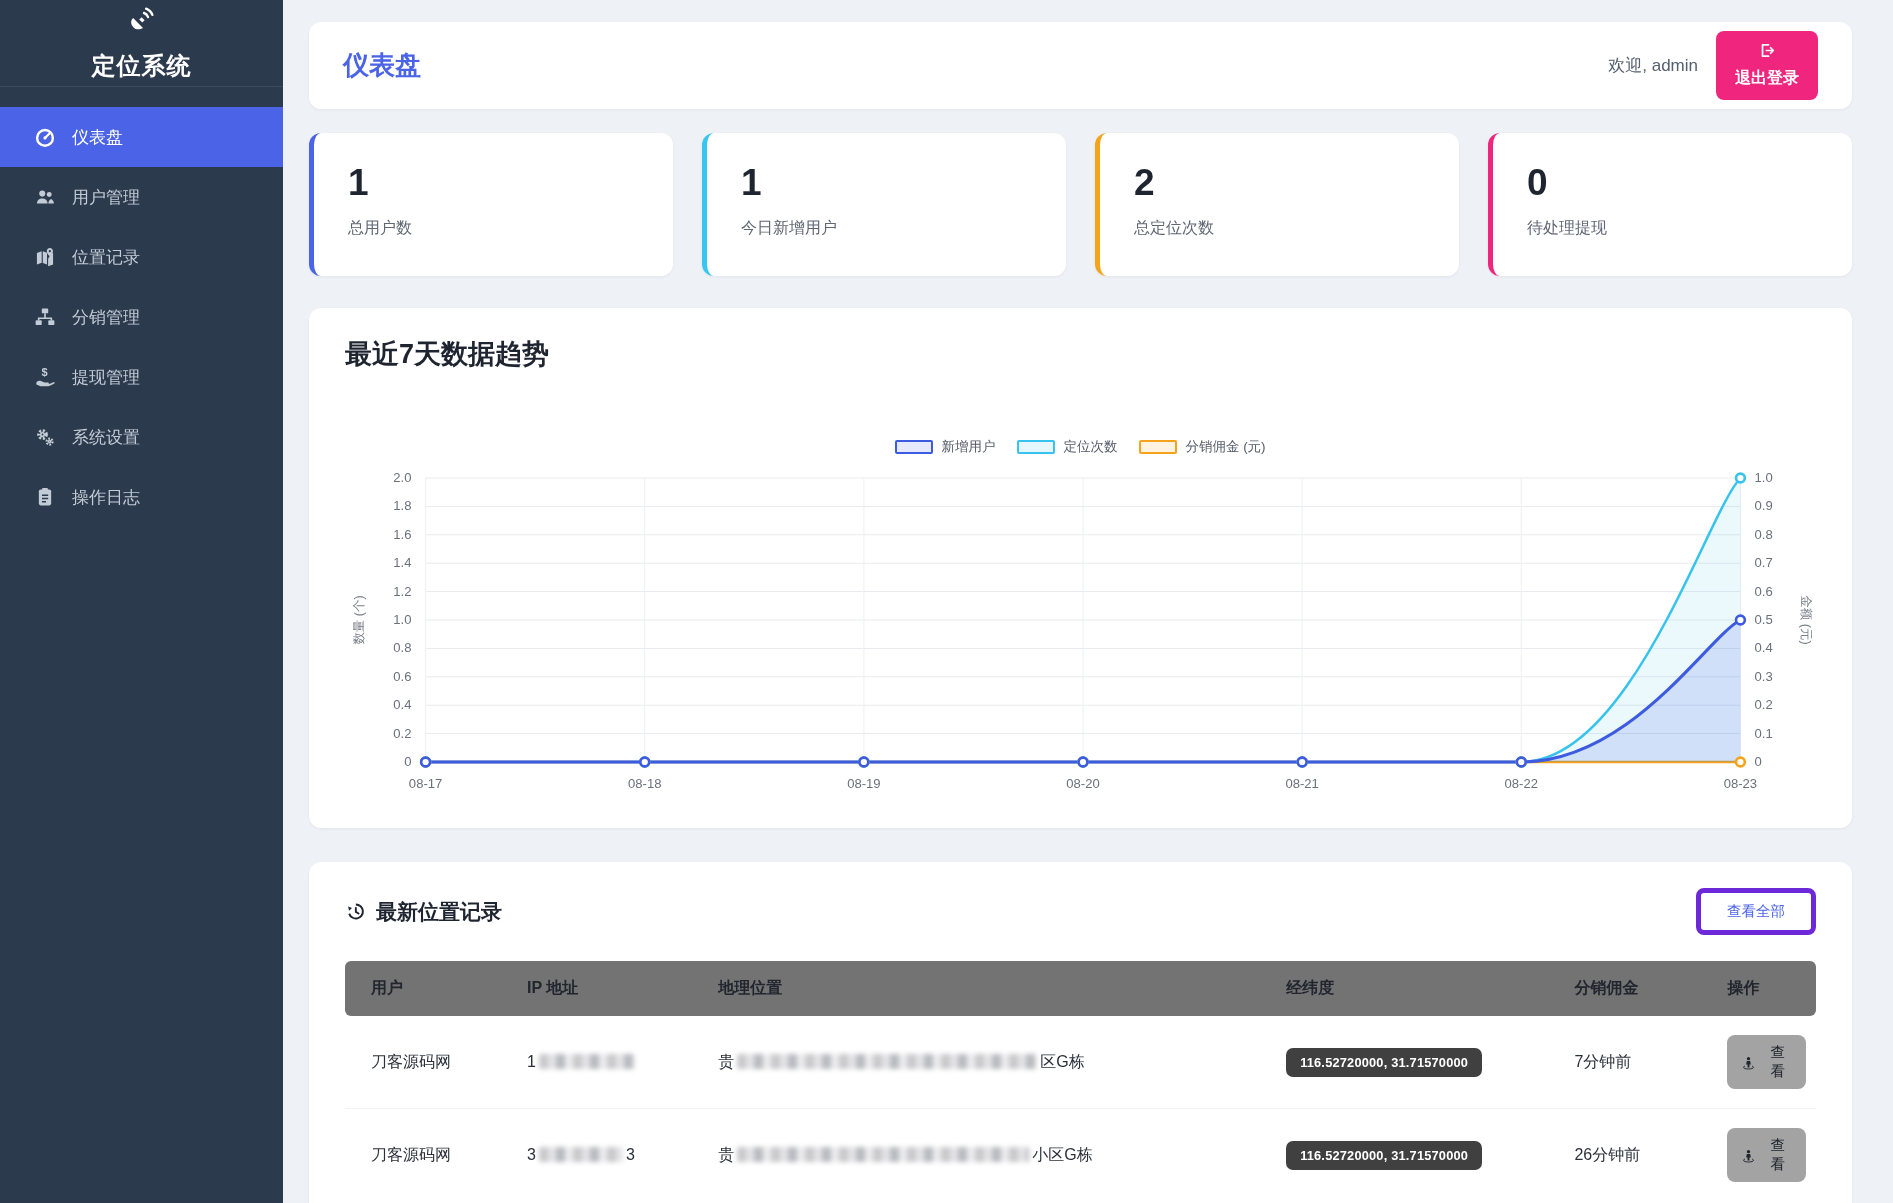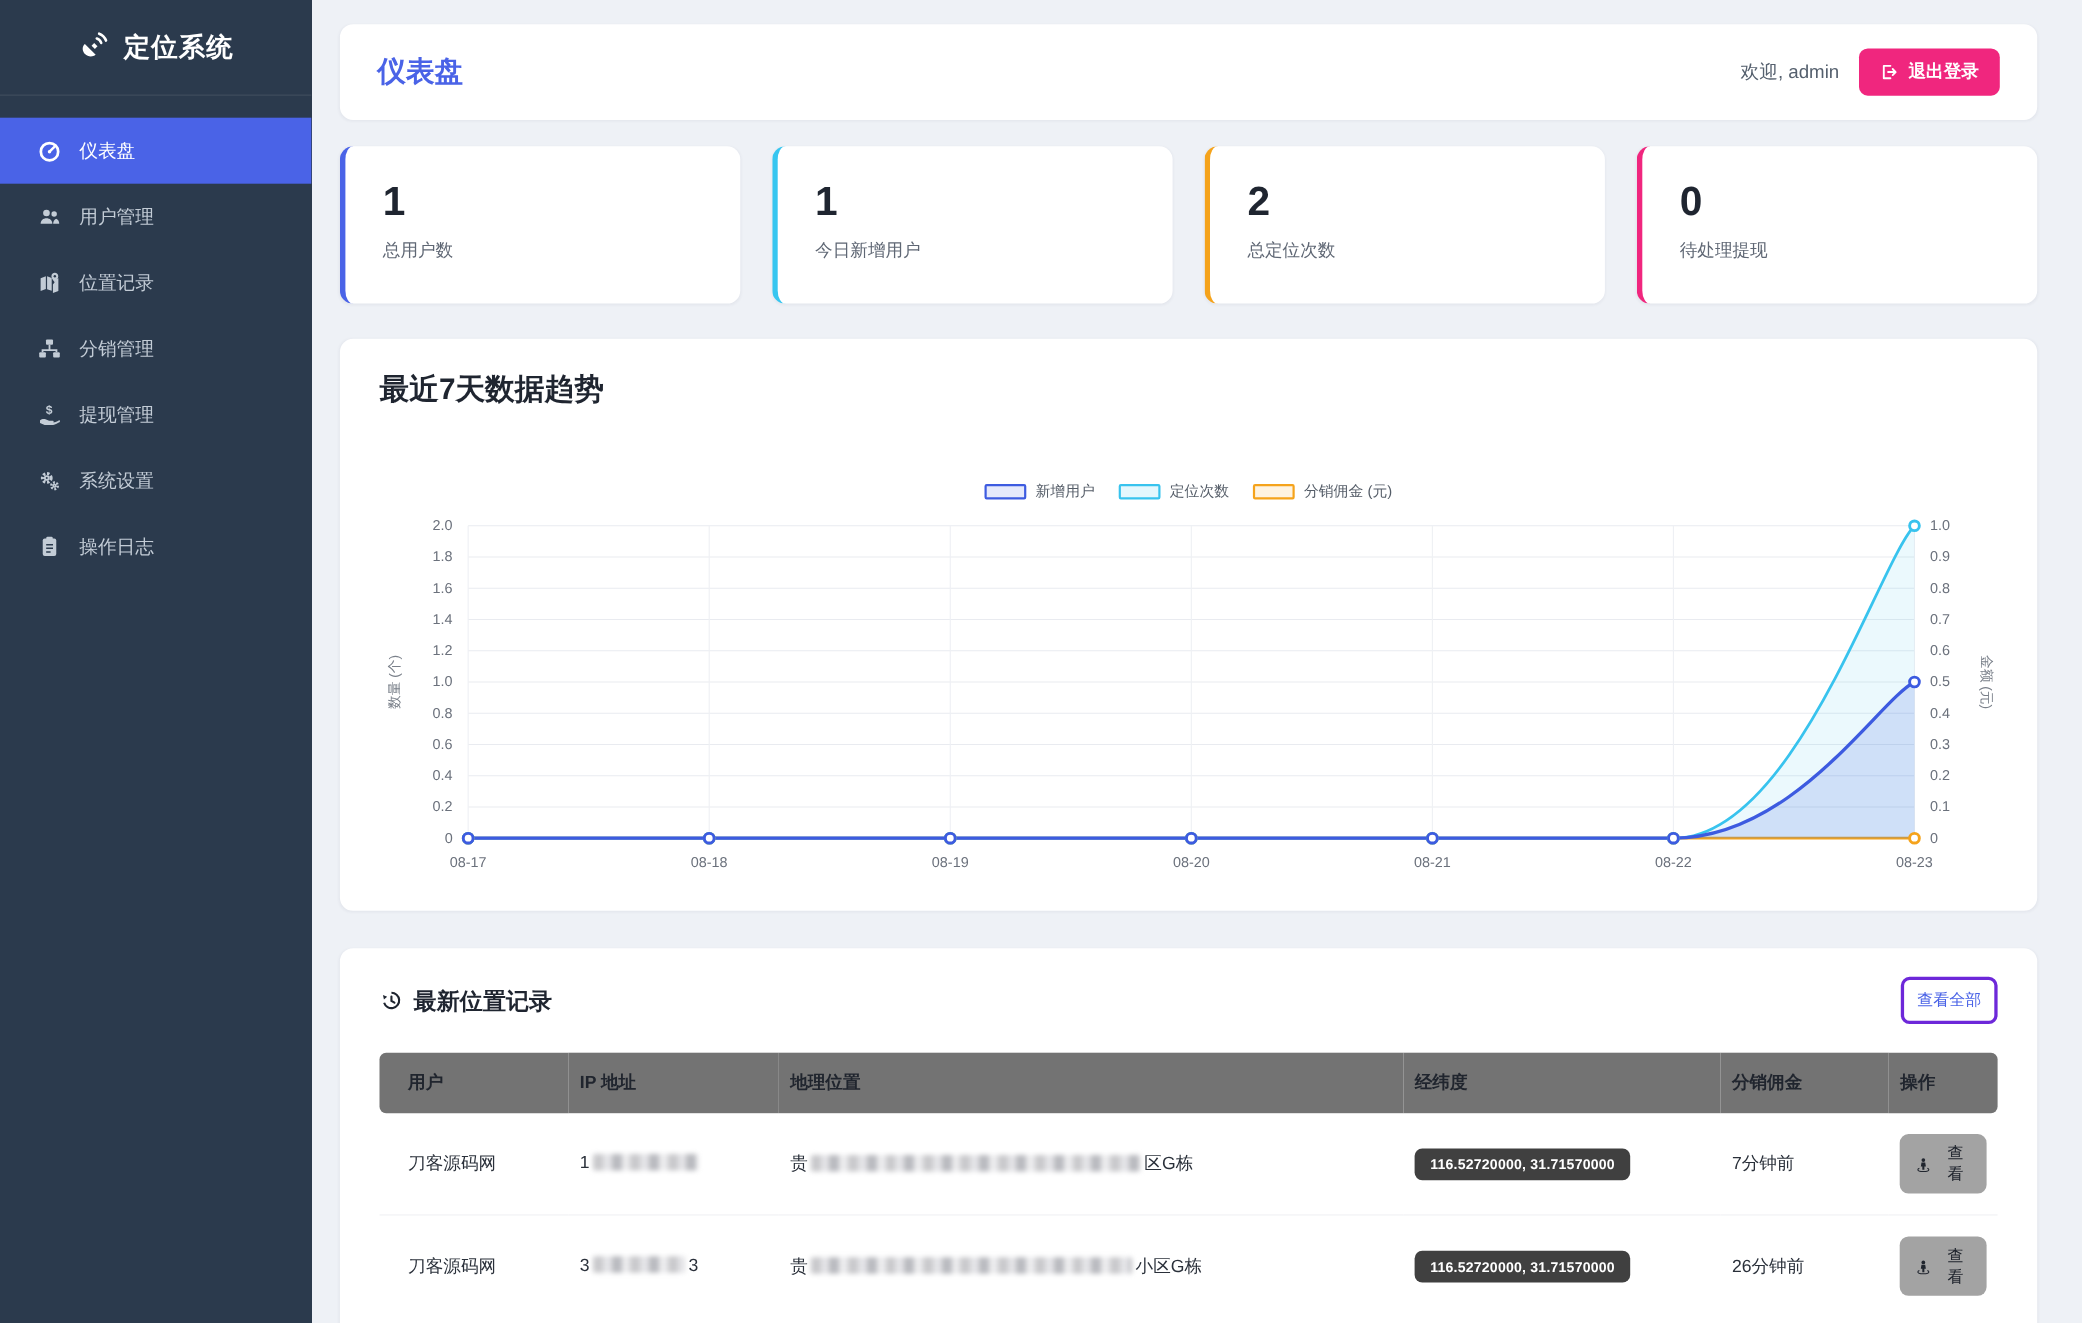--- a/index.html
+++ b/index.html
@@ -8,21 +8,21 @@
     font-family:"Liberation Sans","DejaVu Sans",sans-serif;
     background:#eef1f6; color:#20252e;
   }
   
   .sidebar {
     position:fixed; left:0; top:0; width:283px; height:1203px;
     background:#2b3a4d; z-index:5;
   }
   .logo-row {
     height:87px; display:flex; align-items:center; justify-content:center;
-    gap:12px; color:#fff; border-bottom:1px solid rgba(255,255,255,.09);
+    gap:12px; color:#fff; border-bottom:1px solid rgba(255,255,255,.09);flex-direction:column;
   }
   .logo-row .logo-text { font-size:24px; font-weight:bold; letter-spacing:1px; }
   .menu { padding-top:20px; }
   .menu-item {
     height:60px; display:flex; align-items:center; gap:16px;
     padding-left:34px; color:#c3ccd6; font-size:17px; cursor:pointer;
   }
   .menu-item.active { background:#4a63e7; color:#fff; }
   .menu-item .mi { width:22px; height:22px; flex:0 0 22px; display:inline-flex; }
   .menu-item svg { width:22px; height:22px; }
@@ -34,20 +34,21 @@
     padding:0 34px; margin-bottom:24px;
   }
   .topbar h1 { color:#4a63e7; font-size:26px; font-weight:bold; }
   .topbar-right { display:flex; align-items:center; gap:18px; }
   .welcome { color:#55606e; font-size:17px; }
   .logout-btn {
     background:#f0267e; color:#fff; border:none; border-radius:8px;
     font-size:16px; font-weight:bold; padding:11px 19px; cursor:pointer;
     display:inline-flex; align-items:center; gap:9px;
     font-family:inherit;
+    flex-direction:column;
   }
   
   .stats { display:flex; gap:29px; margin-bottom:32px; }
   .stat-card {
     flex:1; height:143px; border-left:5px solid #4a63e7;
     padding:30px 0 0 34px;
   }
   .stat-value { font-size:37px; font-weight:bold; color:#1f2530; line-height:1.1; }
   .stat-label { font-size:16px; color:#5f6774; margin-top:14px; }
   
@@ -56,22 +57,22 @@
   .legend { display:flex; justify-content:center; gap:22px; margin:22px 0 6px 0; }
   .legend-item { display:flex; align-items:center; gap:8px; font-size:13.5px; color:#555d68;margin-top:44px; }
   .legend-swatch { width:38px; height:14px; border:2px solid #888; border-radius:2px; display:inline-block; }
   .chart-wrap { width:100%; }
   .chart-wrap svg { display:block; width:100%; height:340px; }
   
   .records-card { padding:26px 36px 30px 36px; }
   .records-head { display:flex; align-items:center; justify-content:space-between; margin-bottom:26px; }
   .records-title { display:flex; align-items:center; gap:10px; font-size:21px; font-weight:bold; color:#1f2530; }
   .view-all-btn {
-    background:#fff; color:#4a63e7; border:3px solid #6d28d9; border-radius:8px;
-    font-size:14.5px; padding:9px 12px; cursor:pointer; font-family:inherit;
+    background:#fff; color:#4a63e7; border:5px solid #6d28d9; border-radius:8px;
+    font-size:14.5px; padding:9px 26px; cursor:pointer; font-family:inherit;
   }
   table.records { width:100%; border-collapse:collapse; }
   table.records th {
     background:#737373; text-align:left; font-size:16px; font-weight:bold;
     color:#20252e; padding:17px 10px;
   }
   table.records th:first-child { padding-left:26px; border-radius:6px 0 0 6px; }
   table.records th:last-child { border-radius:0 6px 6px 0; }
   table.records td {
     font-size:16px; color:#2a303a; padding:19px 10px; border-top:1px solid #f0f1f4;

